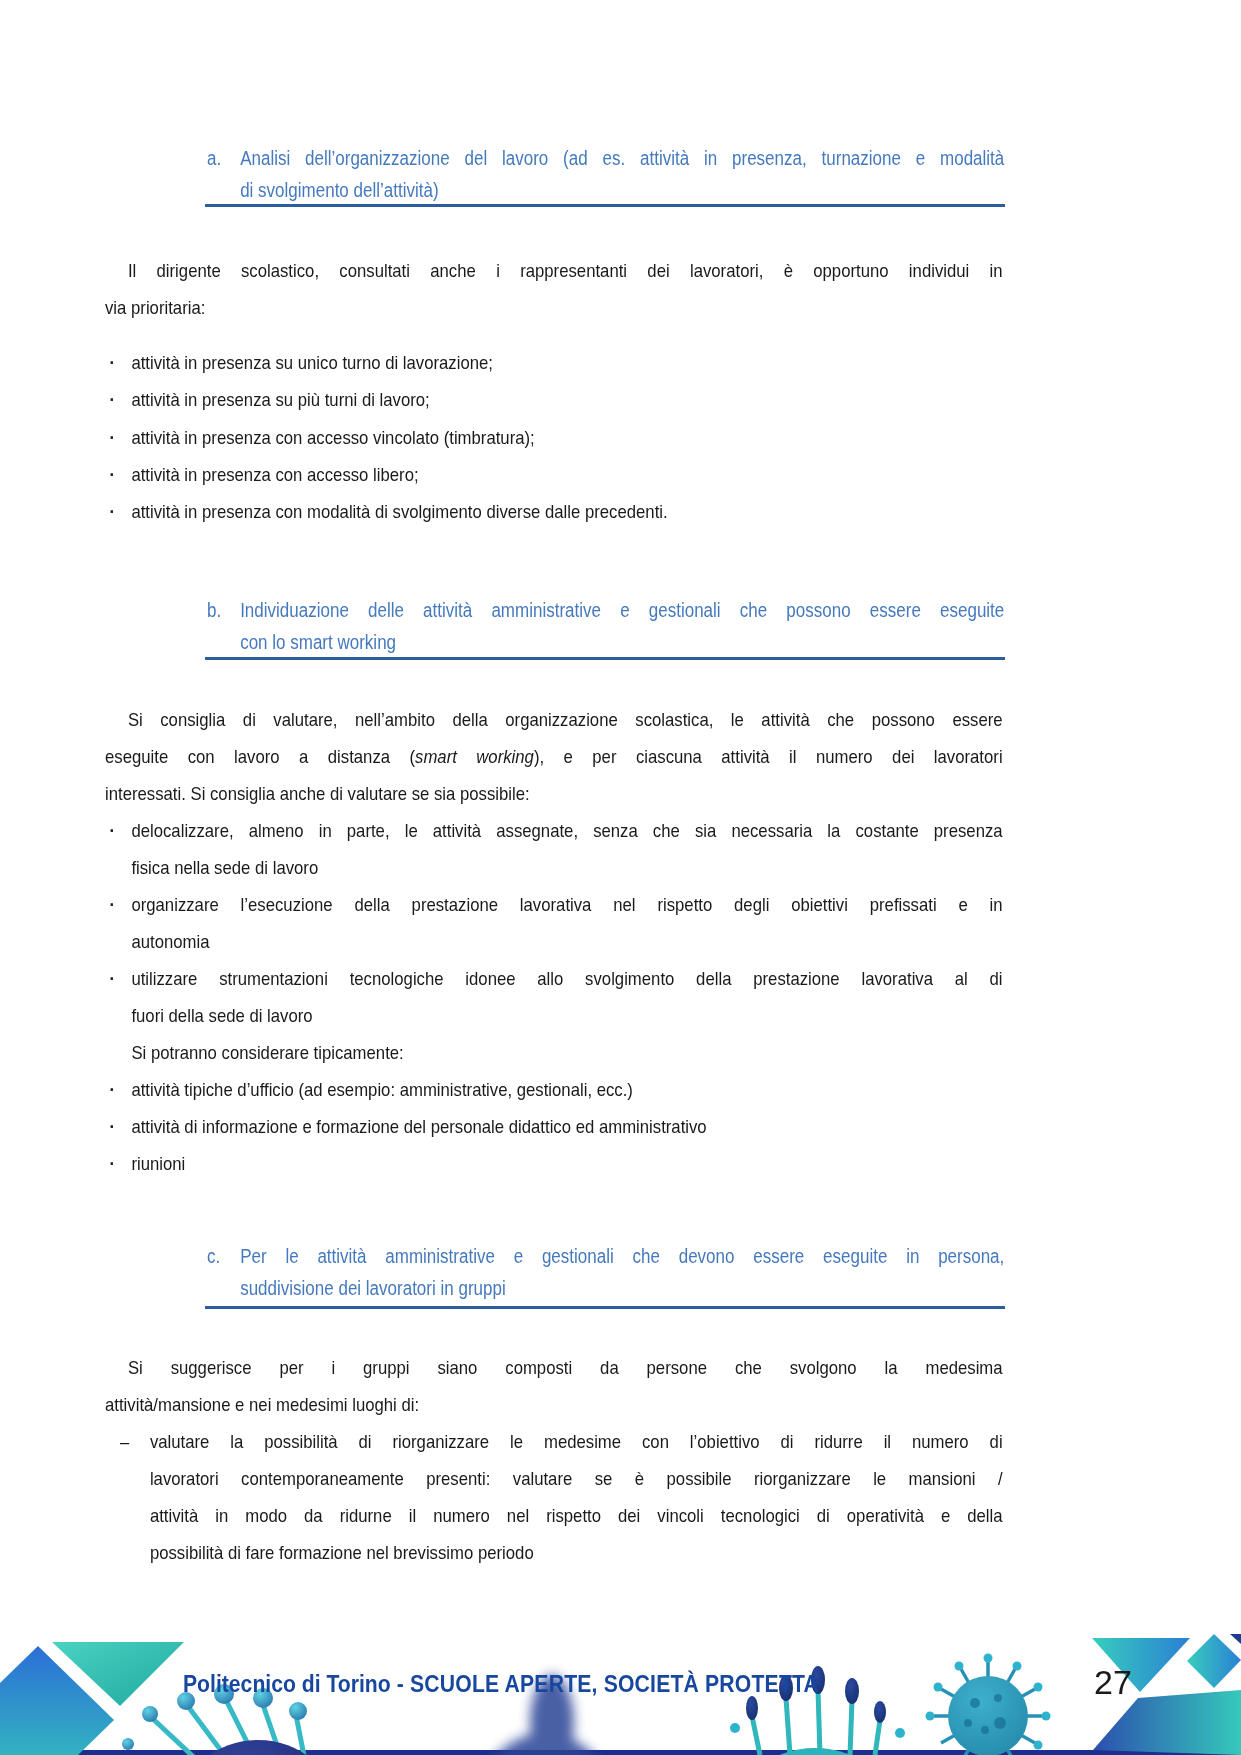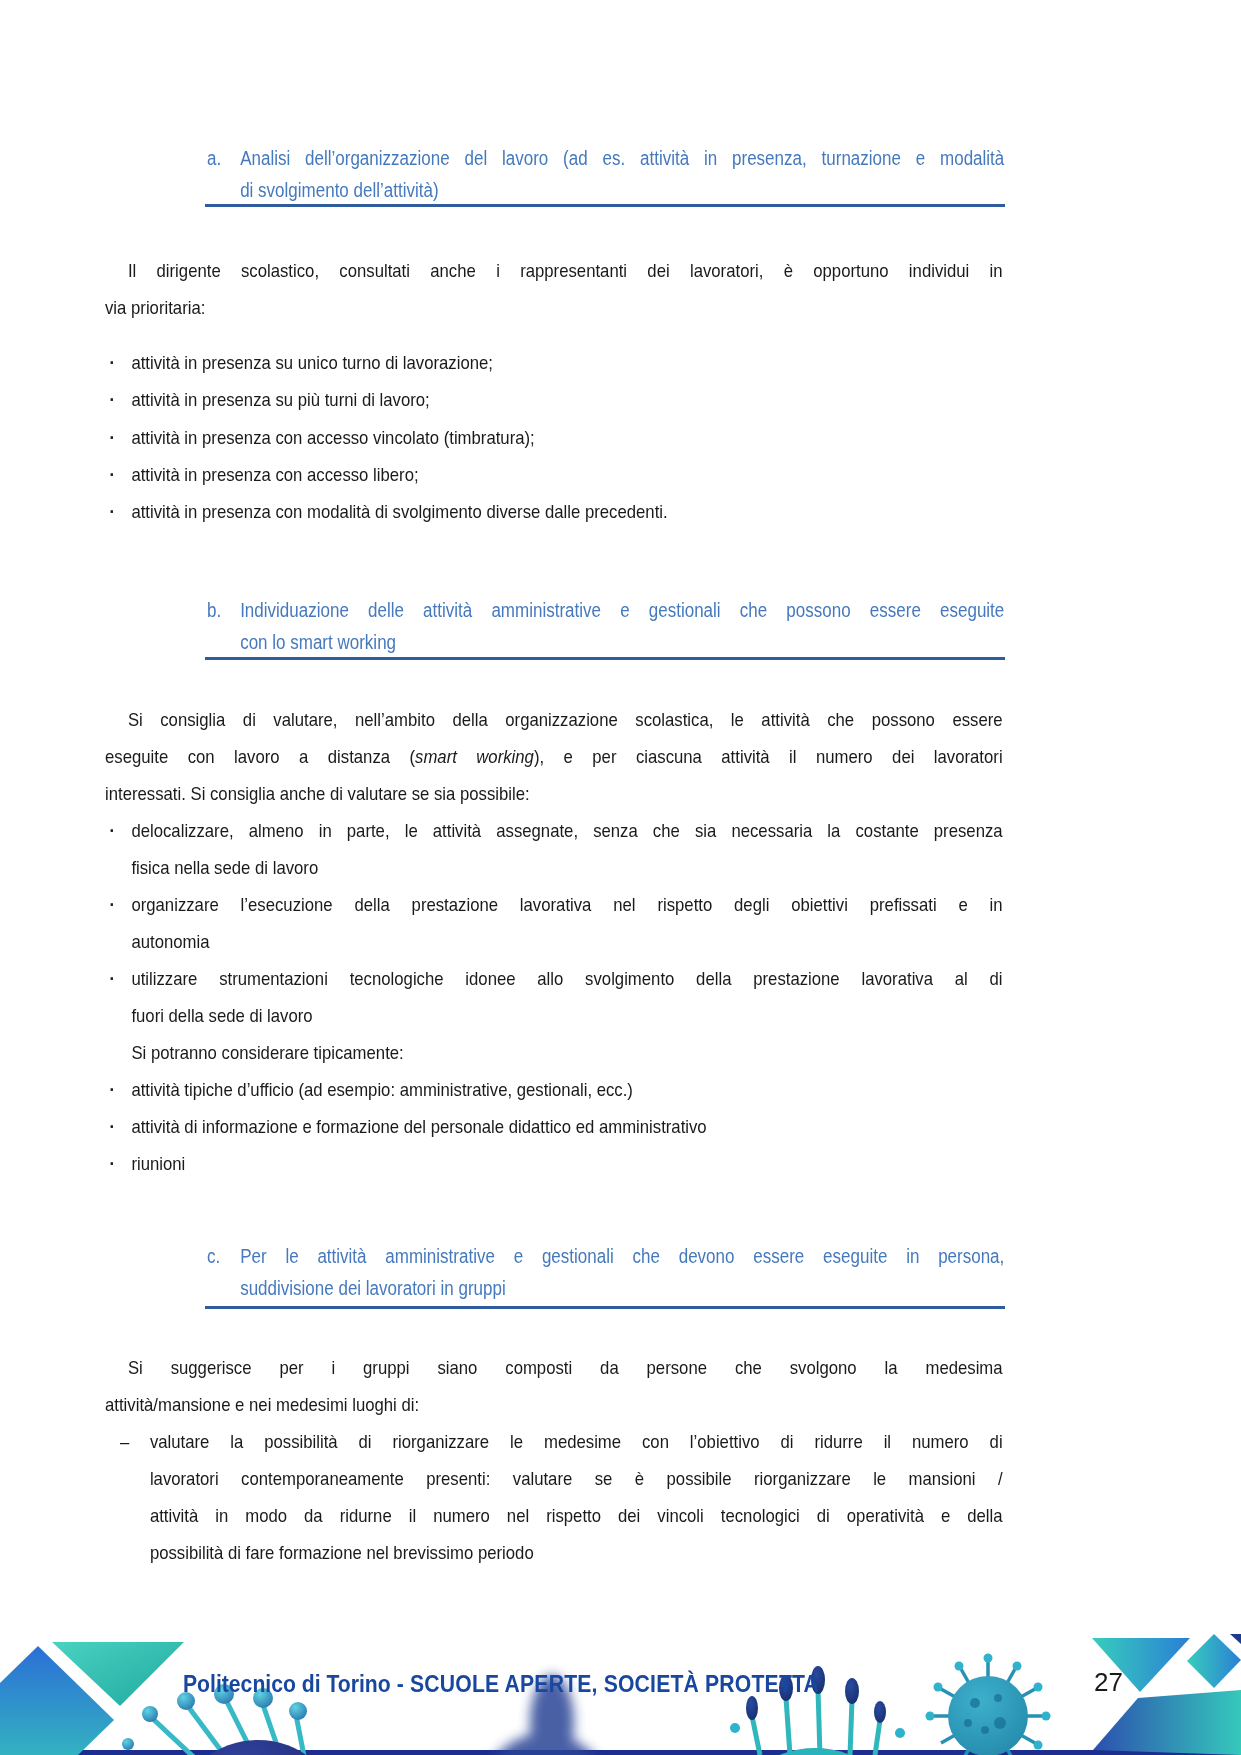--- a/index.html
+++ b/index.html
@@ -34,21 +34,21 @@
   .italic{font-style:italic;}
   
   .footer-svg{position:absolute;left:0;top:1628px;width:1241px;height:127px;}
   .footer-brand{
     position:absolute;left:183px;top:1669px;width:740px;line-height:30px;
     font-size:23px;font-weight:bold;color:#17479E;white-space:nowrap;
     transform:scaleX(0.92);transform-origin:0 0;z-index:3;
   }
   .footer-sub{letter-spacing:0.2px;}
   .page-number{
-    position:absolute;left:1094px;top:1667px;font-size:26px;line-height:30px;
+    position:absolute;left:1094px;top:1667px;font-size:34px;line-height:30px;
     color:#1a1a1a;z-index:3;
   }
 </style>
 </head>
 <body>
 
 <div class="page">
 
   <div class="heading" style="top:142px">
     <span class="h-label">a.</span>

